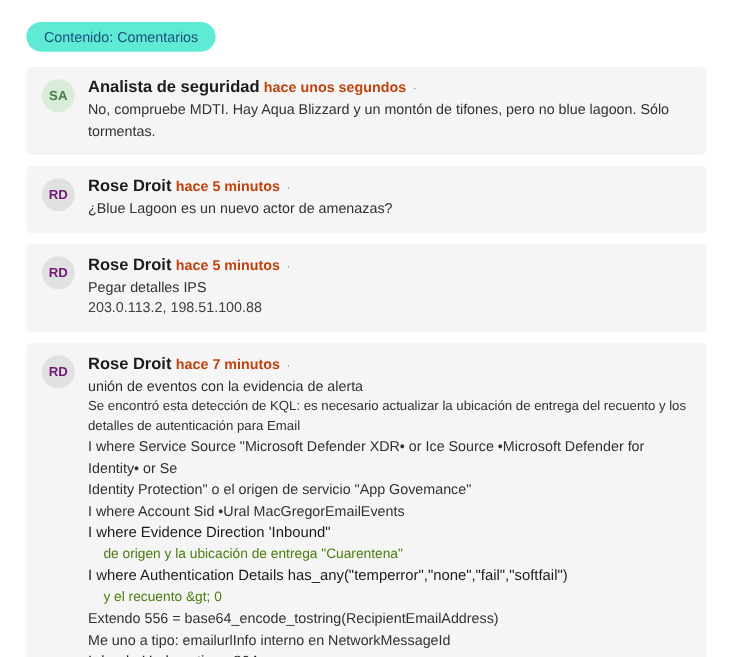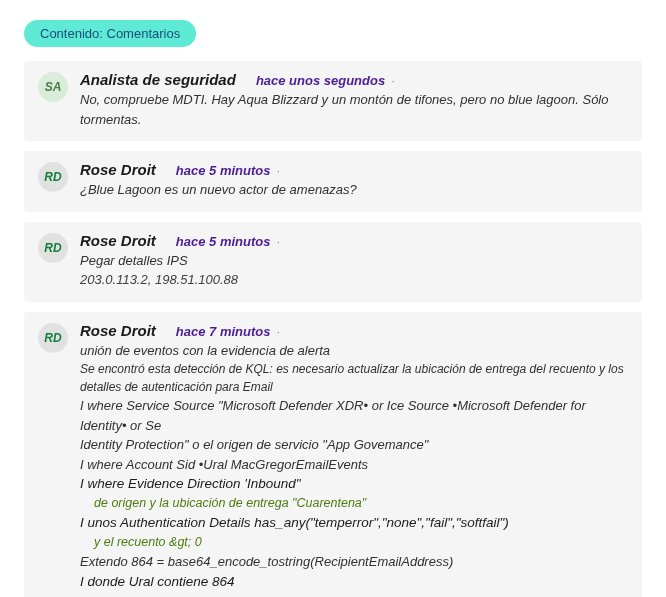--- a/index.html
+++ b/index.html
@@ -21,28 +21,27 @@
     font-size: 13px;
     margin-bottom: 14px;
   }
   .comment {
     background: #f5f5f5;
     border-radius: 4px;
     padding: 10px 14px 12px 14px;
     margin-bottom: 10px;
     display: flex;
     align-items: flex-start;
-    font-style: italic;
   }
   .avatar {
     width: 30px;
     height: 30px;
     border-radius: 50%;
     background: #e1e1e1;
-    color: #15803d;
+    color: #701a75;
     font-size: 12px;
     font-weight: 600;
     display: flex;
     align-items: center;
     justify-content: center;
     flex-shrink: 0;
     margin-right: 12px;
     margin-top: 1px;
   }
   .avatar.sa { background: #d9ecd9; color: #4a7a4a; }
@@ -53,23 +52,22 @@
     gap: 4px;
     margin-bottom: 2px;
   }
   .author {
     font-weight: 600;
     font-size: 15px;
     color: #1b1b1b;
   }
   .timestamp {
     font-size: 13px;
-    color: #4c1d95;
+    color: #c2410c;
     font-weight: 600;
-    margin-left: 16px;
   }
   .header-sep {
     color: #8a8886;
     font-size: 11px;
     margin-left: 2px;
   }
   .comment-text {
     font-size: 13px;
     color: #323130;
     line-height: 1.5;
@@ -145,23 +143,24 @@
           <span class="header-sep">·</span>
         </div>
         <div class="comment-text">
           <span class="line">unión de eventos con la evidencia de alerta</span>
           <span class="line" style="font-size: 12px;">Se encontró esta detección de KQL: es necesario actualizar la ubicación de entrega del recuento y los detalles de autenticación para Email</span>
           <span class="line">I where Service Source "Microsoft Defender XDR• or Ice Source •Microsoft Defender for Identity• or Se</span>
           <span class="line">Identity Protection" o el origen de servicio "App Govemance"</span>
           <span class="line">I where Account Sid •Ural MacGregorEmailEvents</span>
           <span class="line emph">I where Evidence Direction 'Inbound"</span>
           <span class="sub">de origen y la ubicación de entrega "Cuarentena"</span>
-          <span class="line emph">I unos Authentication Details has_any("temperror","none","fail","softfail")</span>
+          <span class="line emph">I where Authentication Details has_any("temperror","none","fail","softfail")</span>
           <span class="sub">y el recuento &amp;gt; 0</span>
-          <span class="line">Extendo 864 = base64_encode_tostring(RecipientEmailAddress)</span>
+          <span class="line">Extendo 556 = base64_encode_tostring(RecipientEmailAddress)</span>
+          <span class="line">Me uno a tipo: emailurlInfo interno en NetworkMessageId</span>
           <span class="line emph">I donde Ural contiene 864</span>
         </div>
       </div>
     </div>
   </div>
 
 
 
 
 </body></html>

